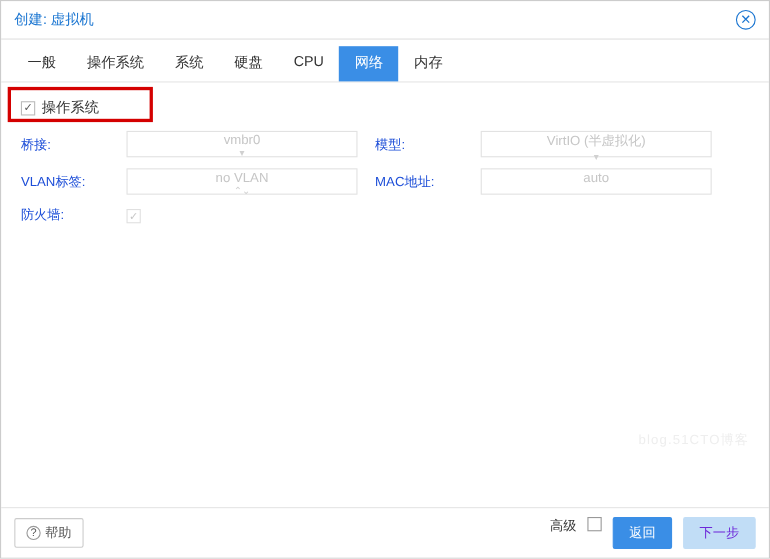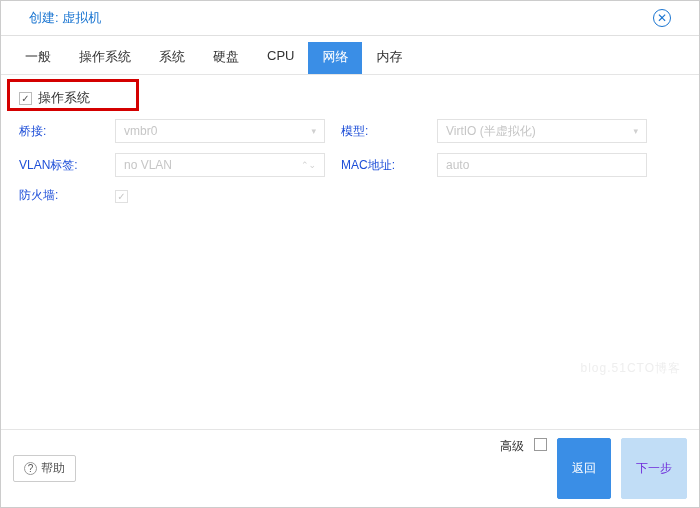--- a/index.html
+++ b/index.html
@@ -14,21 +14,21 @@
     width: 700px;
     height: 508px;
     border: 1px solid #ccc;
     display: flex;
     flex-direction: column;
   }
   .titlebar {
     display: flex;
     align-items: center;
     justify-content: space-between;
-    padding: 8px 28px;
+    padding: 8px 12px;
     border-bottom: 1px solid #e0e0e0;
   }
   .title { color: #1a75d1; font-size: 13px; }
   .close-btn {
     width: 18px; height: 18px;
     border: 1px solid #1a75d1;
     border-radius: 50%;
     color: #1a75d1;
     font-size: 12px;
     line-height: 16px;
@@ -86,20 +86,21 @@
   .field {
     border: 1px solid #e2e2e2;
     height: 24px;
     padding: 0 8px;
     display: flex;
     align-items: center;
     justify-content: space-between;
     color: #c6c6c6;
     background: #fff;
     font-size: 12px;
+    flex-direction: column;
   }
   .field .caret {
     font-size: 9px;
     color: #d0d0d0;
   }
   .chk {
     width: 13px; height: 13px;
     border: 1px solid #bbb;
     display: inline-flex;
     align-items: center;
@@ -141,21 +142,21 @@
     align-items: flex-start;
     gap: 10px;
     font-size: 12px;
   }
   .adv-chk {
     width: 13px; height: 13px;
     border: 1px solid #999;
     display: inline-block;
   }
   .btn {
-    padding: 21px 14px;
+    padding: 5px 14px;
     border-radius: 2px;
     cursor: pointer;
     font-size: 12px;
     border: 1px solid;
   }
   .btn-primary { background: #3a8ee6; color: #fff; border-color: #3a8ee6; }
   .btn-disabled { background: #c1ddf6; color: #6d28d9; border-color: #c1ddf6; cursor: default; }
   .watermark {
     position: absolute;
     right: 18px;

